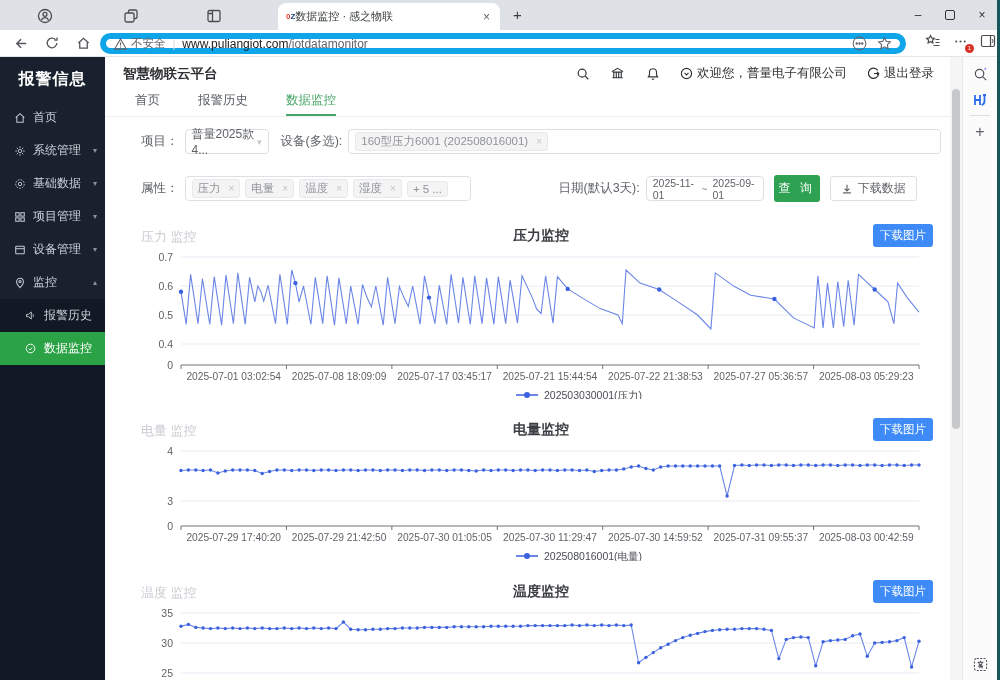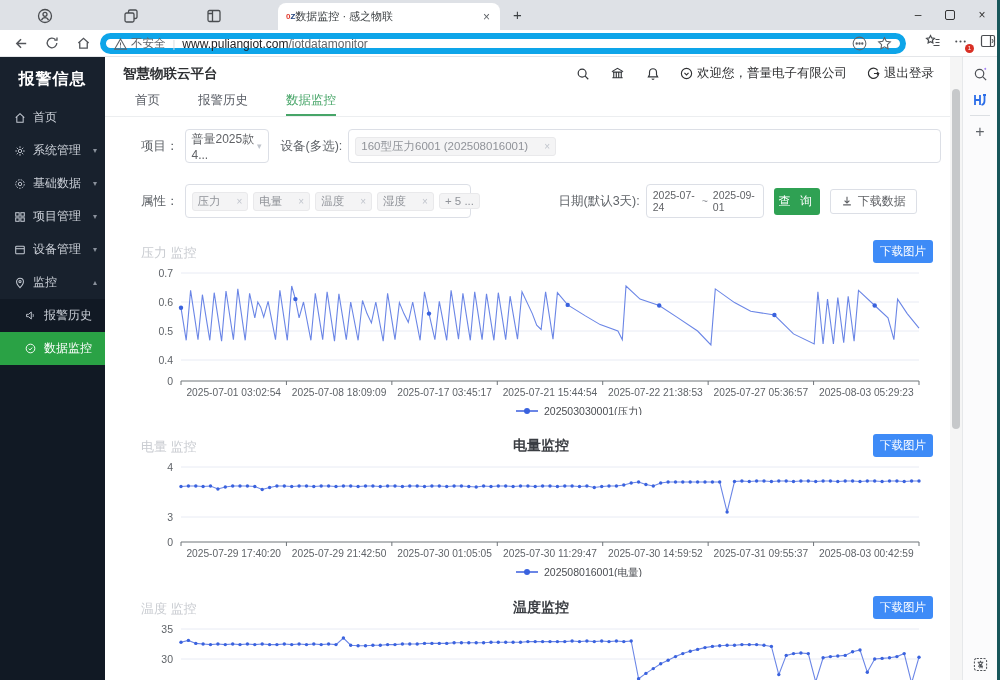--- a/index.html
+++ b/index.html
@@ -50,25 +50,25 @@
   .hdr-right { margin-left:auto; display:flex; align-items:center; gap:20px; color:#33363a; }
   .hico { width:15px; height:15px; display:flex; align-items:center; justify-content:center; }
   .welcome,.logout { font-size:12.5px; color:#303133; display:flex; align-items:center; gap:4px; }
   .apptabs { height:27px; border-bottom:1px solid #eceef0; display:flex; align-items:flex-end; padding-left:30px; gap:38px; }
   .atab { font-size:12.5px; color:#5a5e66; padding-bottom:7px; cursor:pointer; }
   .atab.active { color:#47a568; border-bottom:2px solid #47a568; padding-bottom:5px; }
 
   .content { flex:1; padding:12px 9px 0 36px; overflow:hidden; }
   .frow { display:flex; align-items:center; margin-bottom:21px; }
   .flabel { font-size:12.5px; color:#5f6368; margin-right:6px; white-space:nowrap; }
-  .selbox { border:1px solid #dcdfe6; border-radius:4px; height:25px; display:flex; align-items:center; padding:16px 6px; background:#fff; }
+  .selbox { border:1px solid #dcdfe6; border-radius:4px; height:25px; display:flex; align-items:center; padding:4px 6px; background:#fff; }
   .sel-proj { width:84px; font-size:12px; color:#606266; }
   .sel-proj .chev { margin-left:auto; color:#c0c4cc; font-size:9px; }
   .sel-dev { flex:1; }
-  .tag { background:#f4f4f5; border:1px solid #e9e9eb; border-radius:3px; font-size:11.5px; color:#909399; padding:1px 5px; display:flex; align-items:center; gap:16px; margin-right:5px; white-space:nowrap; }
+  .tag { background:#f4f4f5; border:1px solid #e9e9eb; border-radius:3px; font-size:11.5px; color:#909399; padding:1px 5px; display:flex; align-items:center; gap:8px; margin-right:5px; white-space:nowrap; }
   .tag .x { color:#c0c4cc; font-size:10px; }
   .sel-attr { width:286px; }
   .datebox { width:118px; font-size:10.5px; color:#606266; justify-content:center; gap:5px; }
   .btn-green { background:#2fa153; color:#fff; border:none; border-radius:3px; height:27px; width:46px; font-size:12px; letter-spacing:3px; margin-left:10px; }
   .btn-plain { background:#fff; border:1px solid #dcdfe6; border-radius:3px; height:25px; padding:0 10px; font-size:12px; color:#606266; display:flex; align-items:center; gap:5px; margin-left:10px; }
 
   .chart-section { position:relative; margin-top:6px; }
   .cs-head { position:relative; height:26px; }
   .cs-left { position:absolute; left:0; top:5px; font-size:13px; color:#c9ccd1; }
   .cs-title { position:absolute; left:0; right:0; top:4px; text-align:center; font-size:14px; font-weight:bold; color:#3a3d42; }
@@ -351,36 +351,37 @@
             <span class="tag">
                 <span>湿度</span>
                 <span class="x">×</span>
               </span>
             <span class="tag">
                 <span>+ 5 ...</span>
               </span>
           </div>
           <span class="flabel" style="margin-left:88px;">日期(默认3天):</span>
           <div class="selbox datebox">
-            <span>2025-07-24</span>
+            <span>2025-11-01</span>
             <span style="color:#909399;">~</span>
             <span>2025-09-01</span>
           </div>
           <button class="btn-green">查 询</button>
           <button class="btn-plain">
             <svg width="12" height="12" viewBox="0 0 14 14" fill="none" stroke="currentColor" stroke-width="1.3">
                 <path d="M7 2v7M4.2 6.5L7 9.3l2.8-2.8M2.5 11.5h9"></path>
               </svg>
             <span>下载数据</span>
           </button>
         </div>
 
         <div class="chart-section">
           <div class="cs-head">
             <span class="cs-left">压力 监控</span>
+            <span class="cs-title">压力监控</span>
             <button class="btn-blue">下载图片</button>
           </div>
           <div class="chart-canvas">
               <svg width="800" height="150" viewBox="0 0 800 150">
                 <line x1="40" y1="8" x2="778" y2="8" stroke="#e8ebf4" stroke-width="1"></line>
                 <text x="32" y="11.5" text-anchor="end" font-size="10.5" fill="#5f6368">0.7</text>
                 <line x1="40" y1="37" x2="778" y2="37" stroke="#e8ebf4" stroke-width="1"></line>
                 <text x="32" y="40.5" text-anchor="end" font-size="10.5" fill="#5f6368">0.6</text>
                 <line x1="40" y1="66" x2="778" y2="66" stroke="#e8ebf4" stroke-width="1"></line>
                 <text x="32" y="69.5" text-anchor="end" font-size="10.5" fill="#5f6368">0.5</text>

